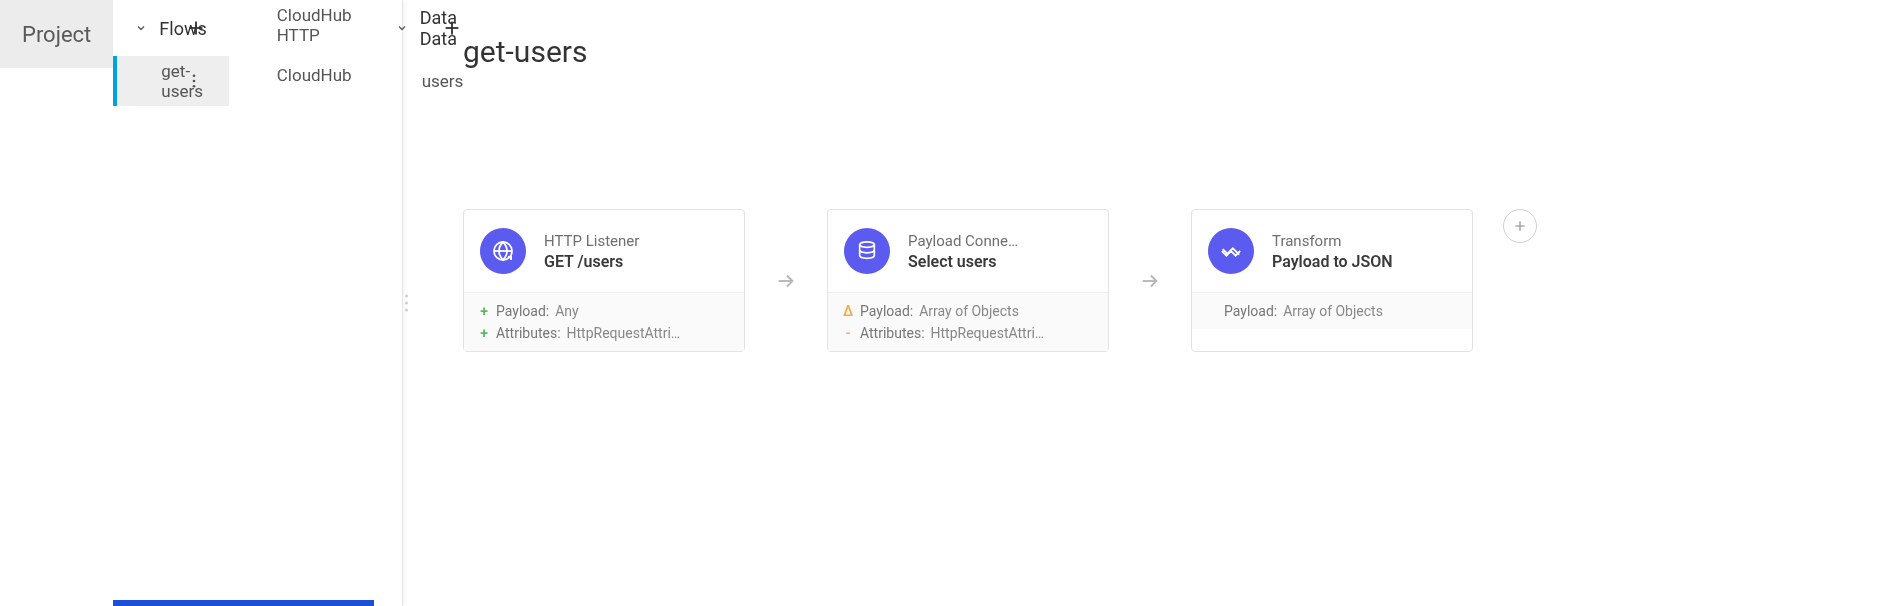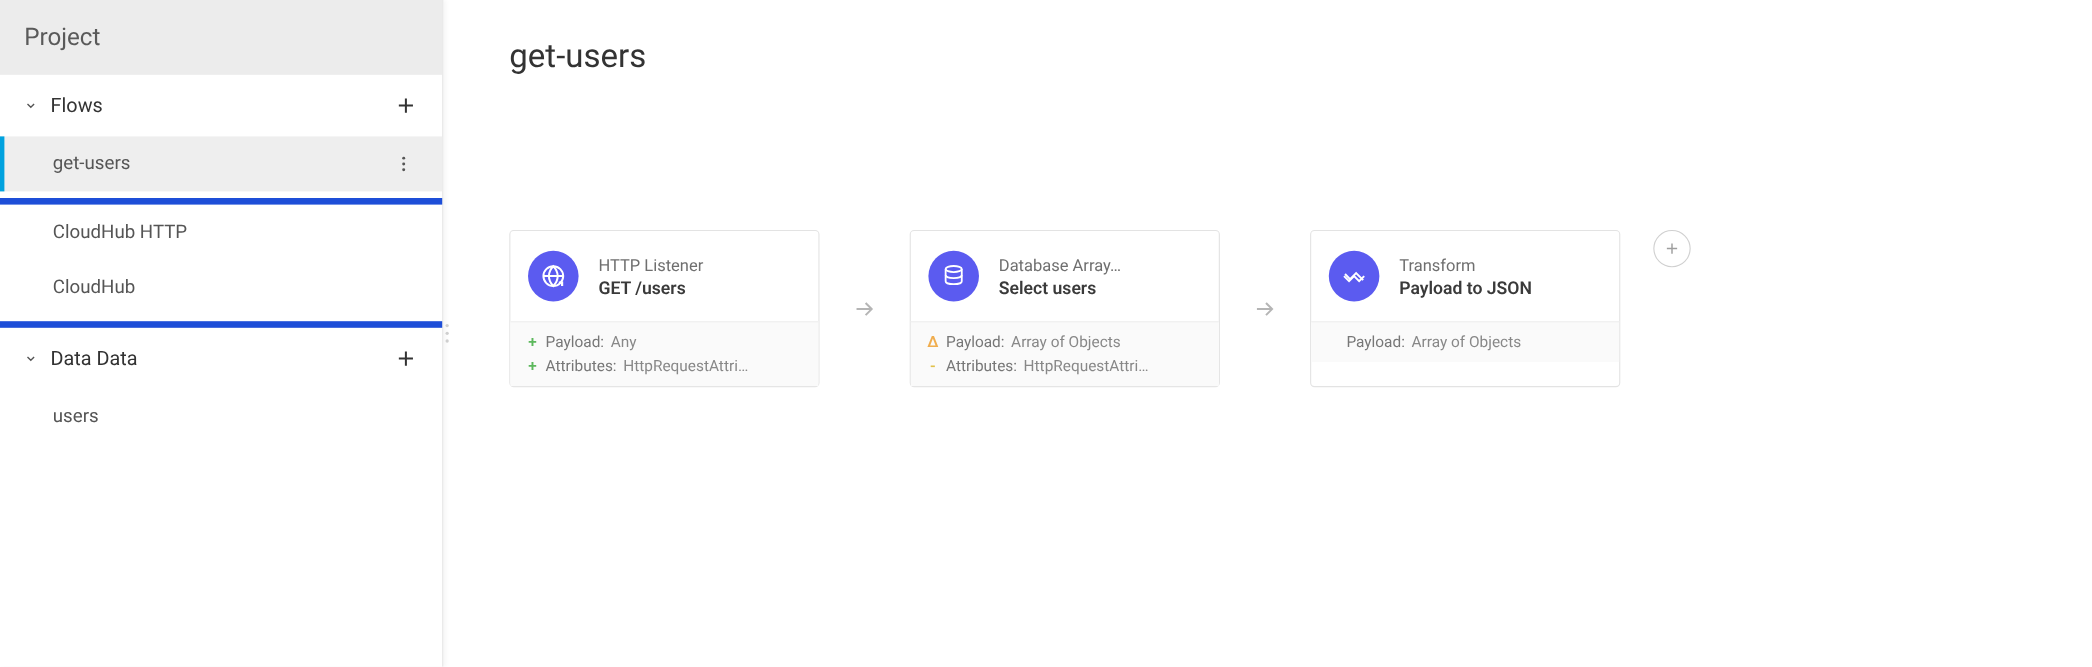--- a/index.html
+++ b/index.html
@@ -7,21 +7,21 @@
   body { display: flex; background: #fff; }
 
   
   .sidebar {
     width: 403px;
     flex-shrink: 0;
     background: #fff;
     border-right: 1px solid #e5e5e5;
     box-shadow: 2px 0 4px rgba(0,0,0,0.04);
     display: flex;
-    flex-direction: column;
+    flex-direction: row;
     position: relative;
   }
   .sidebar-header {
     height: 68px;
     background: #ececec;
     display: flex;
     align-items: center;
     padding: 0 22px;
     font-size: 22px;
     color: #5a5a5a;
@@ -325,21 +325,21 @@
     <div class="card">
       <div class="card-top">
         <div class="card-icon">
           <svg width="22" height="22" viewBox="0 0 24 24" fill="none" stroke="#fff" stroke-width="1.8">
             <ellipse cx="12" cy="5" rx="8" ry="3"></ellipse>
             <path d="M4 5v6c0 1.7 3.6 3 8 3s8-1.3 8-3V5"></path>
             <path d="M4 11v6c0 1.7 3.6 3 8 3s8-1.3 8-3v-6"></path>
           </svg>
         </div>
         <div class="card-titles">
-          <div class="card-type">Database Array…</div>
+          <div class="card-type">Payload Conne…</div>
           <div class="card-name">Select users</div>
         </div>
       </div>
       <div class="card-meta">
         <div class="meta-line">
           <span class="sym sym-delta">Δ</span>
           <span class="meta-key">Payload:</span>
           <span class="meta-val">Array of Objects</span>
         </div>
         <div class="meta-line">

